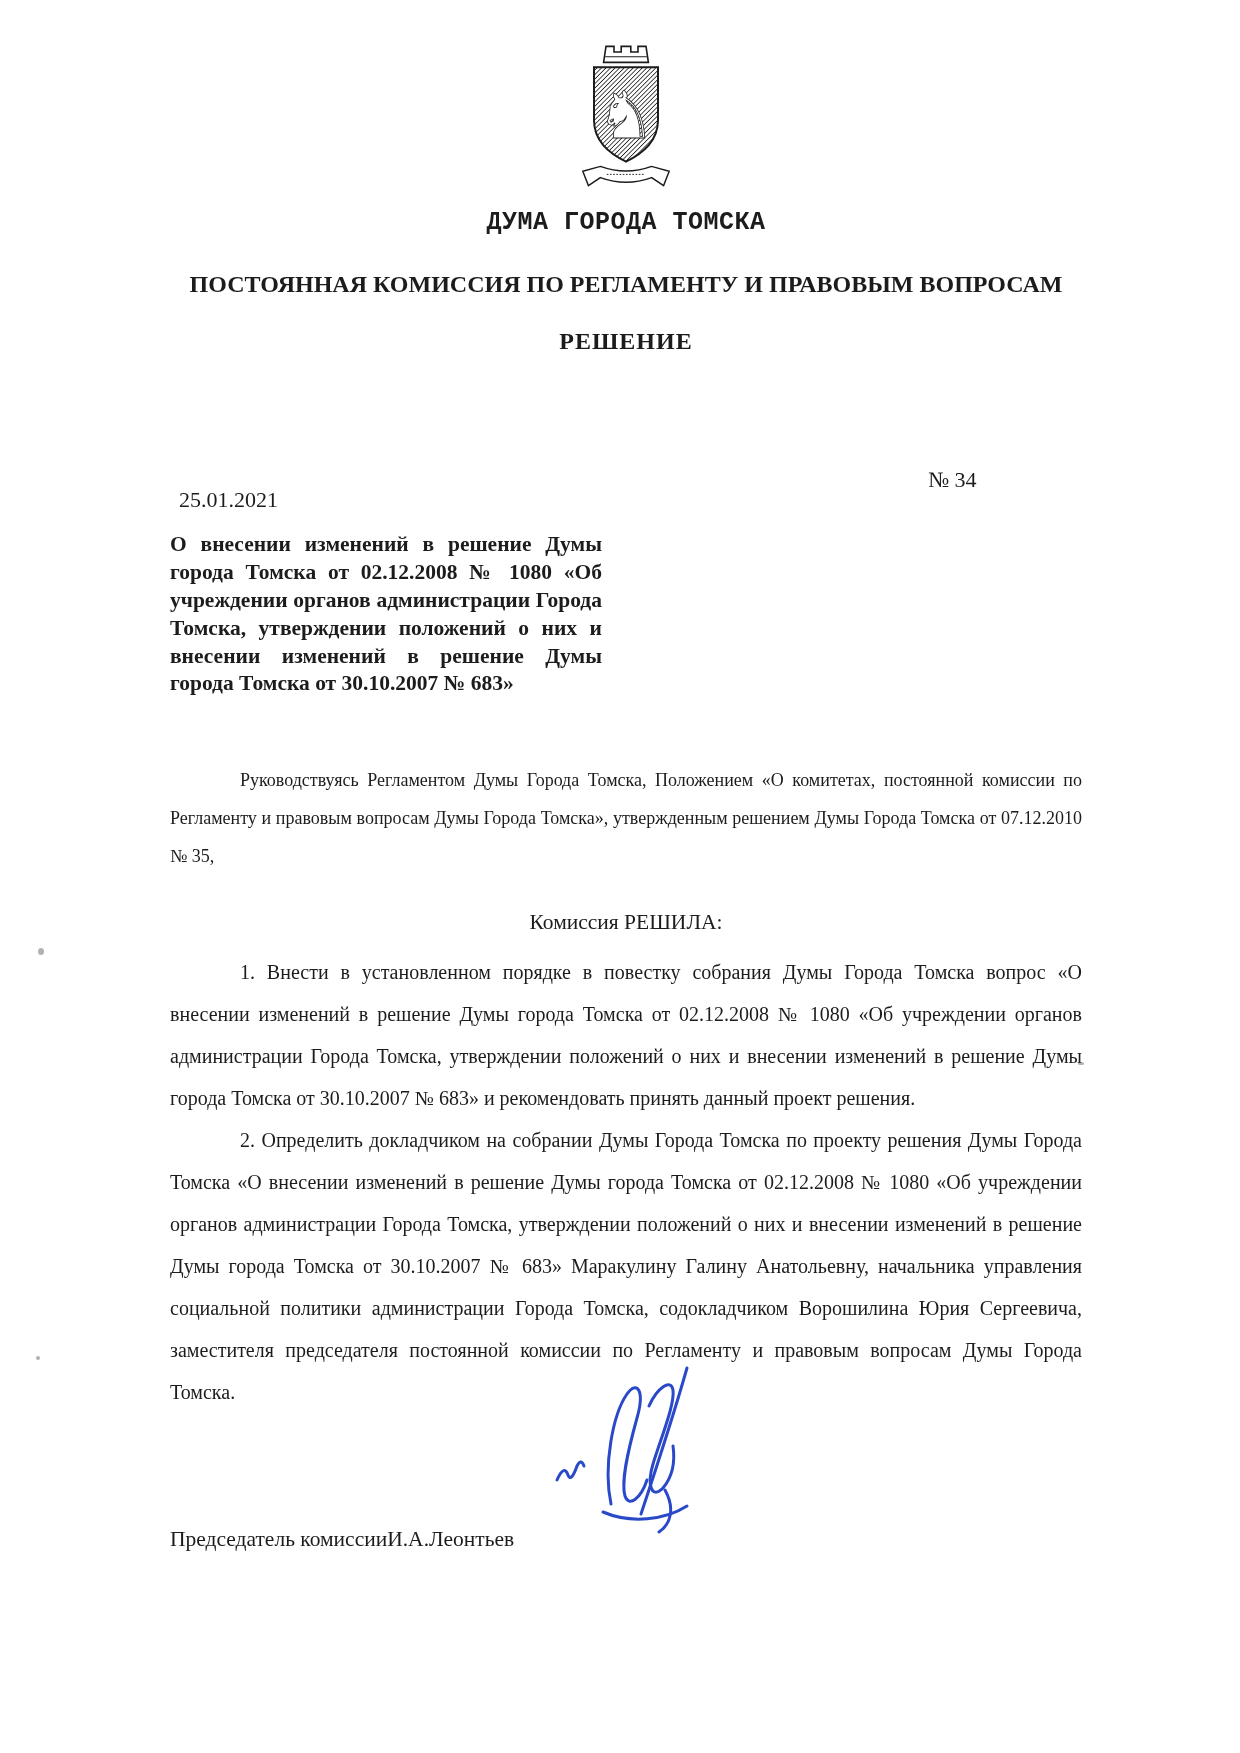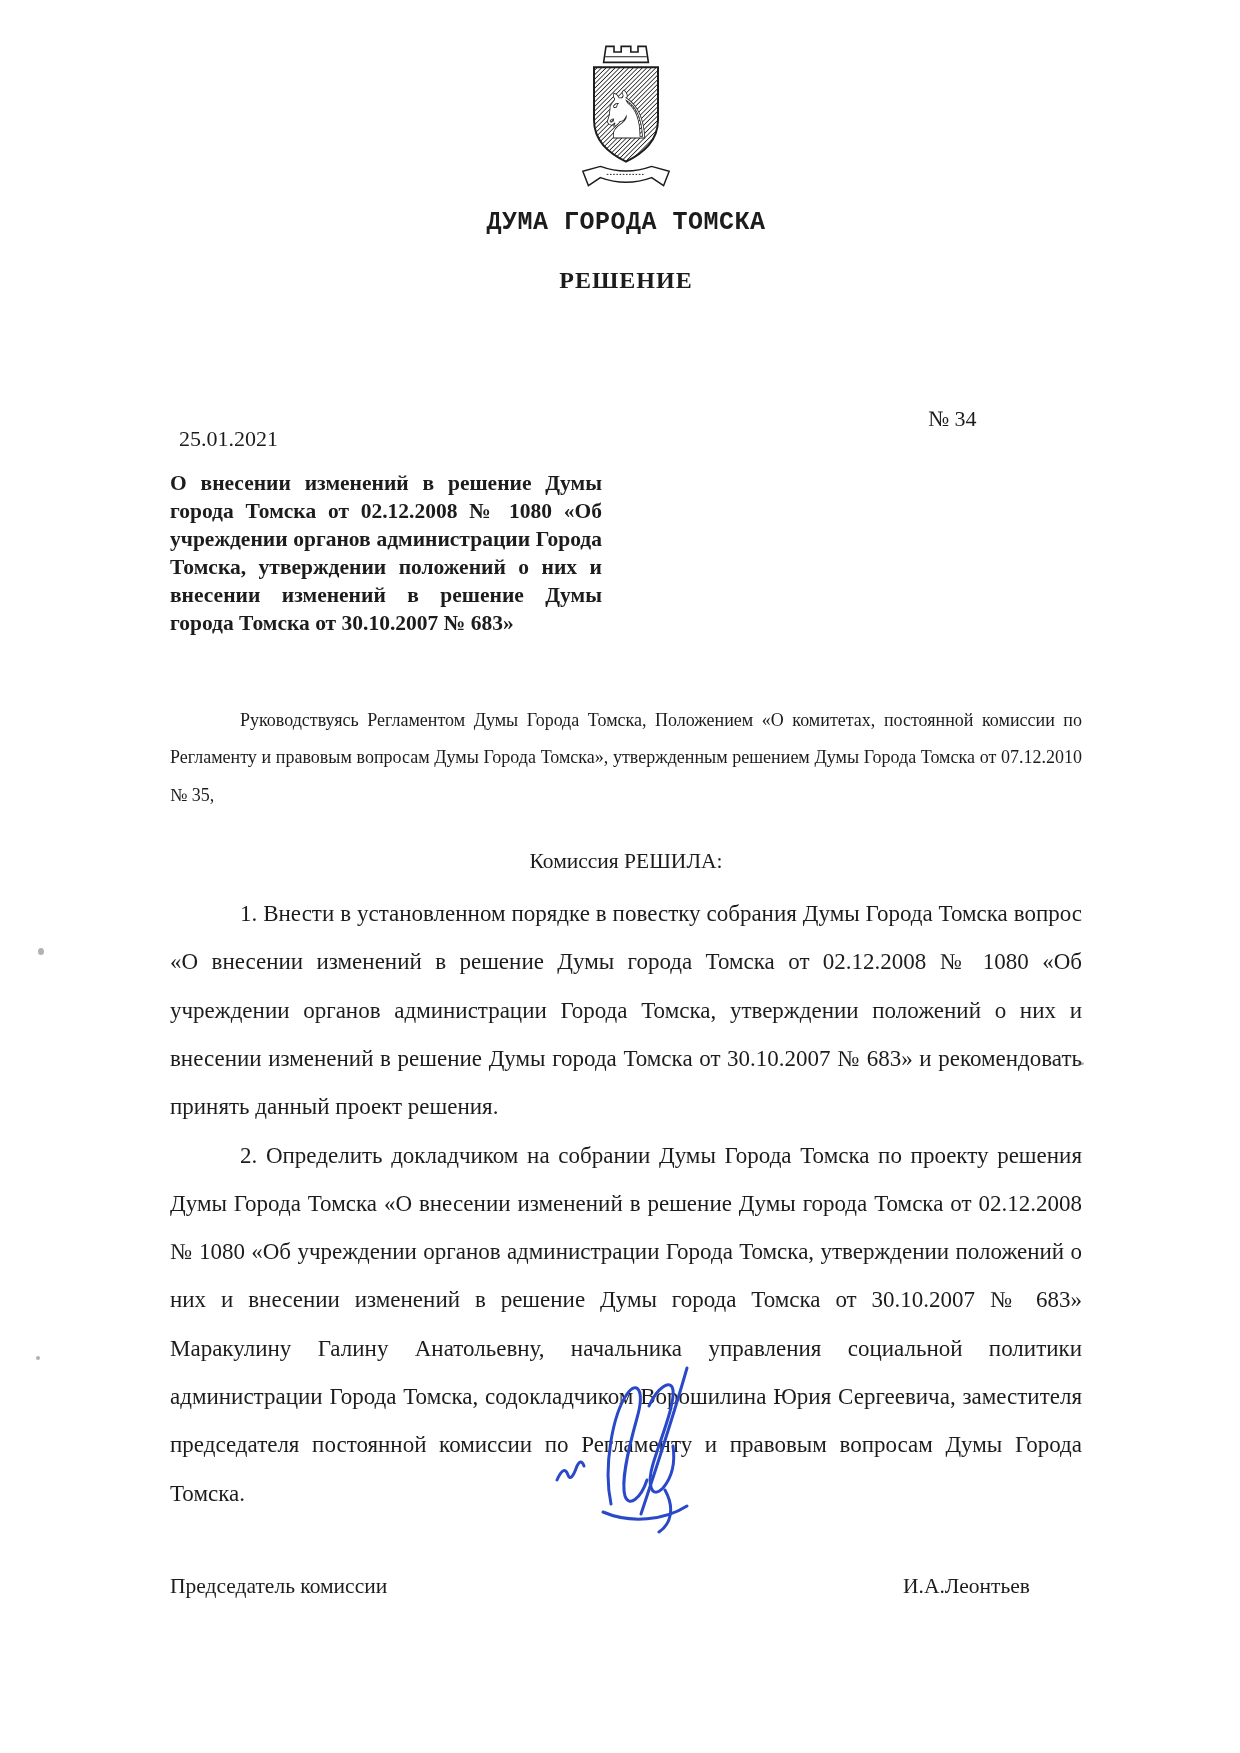--- a/index.html
+++ b/index.html
@@ -35,26 +35,26 @@
     font-weight:bold; font-size:21.5px; width:432px;
     text-align:justify; line-height:1.3; margin-top:4px;
   }
 
   .preamble {
     margin-top:64px; font-size:18px; line-height:2.1;
     text-align:justify; text-indent:70px;
   }
   .resolved { text-align:center; font-size:21.5px; margin:34px 0 16px; }
   .item {
-    font-size:23px; line-height:2.1; text-align:justify; text-indent:70px;
+    font-size:20px; line-height:2.1; text-align:justify; text-indent:70px;
   }
 
   .footer {
-    display:flex; justify-content:space-between; align-items:flex-end;
-    margin-top:56px; font-size:21.5px; padding-right:52px;gap:12px;
+    display:flex; align-items:flex-end;
+    margin-top:114px; font-size:21.5px; padding-right:52px;
   }
 
   .signature { position:absolute; left:545px; top:1362px; }
 
   .speck { position:absolute; background:#555; border-radius:50%; opacity:.45; }
   .speck.s1 { left:38px;  top:948px;  width:6px; height:7px; }
   .speck.s2 { left:36px;  top:1356px; width:4px; height:4px; }
   .speck.s3 { left:1078px;top:1062px; width:6px; height:3px; }
 </style>
 </head>
@@ -83,20 +83,21 @@
 
         <g stroke="#1c1c1c" stroke-width="1.8" fill="#ffffff">
           <path d="M16 164 L38 158 C60 166 80 166 102 158 L124 164 L117 182 L102 172 C80 180 60 180 38 172 L23 182 Z"></path>
           <line x1="46" y1="168" x2="94" y2="168" stroke-width="1.2" stroke-dasharray="2 2"></line>
         </g>
       </svg>
     </div>
 
     <div class="org-title">ДУМА ГОРОДА ТОМСКА</div>
 
+    <div class="commission-title">ПОСТОЯННАЯ КОМИССИЯ ПО РЕГЛАМЕНТУ И ПРАВОВЫМ ВОПРОСАМ</div>
 
     <div class="doc-type">РЕШЕНИЕ</div>
 
     <div class="meta">
       <span class="doc-number">№ 34</span>
       <span class="doc-date">25.01.2021</span>
     </div>
 
     <div class="subject">О внесении изменений в решение Думы города Томска от 02.12.2008 № 1080 «Об учреждении органов администрации Города Томска, утверждении положений о них и внесении изменений в решение Думы города Томска от 30.10.2007 № 683»</div>
 

